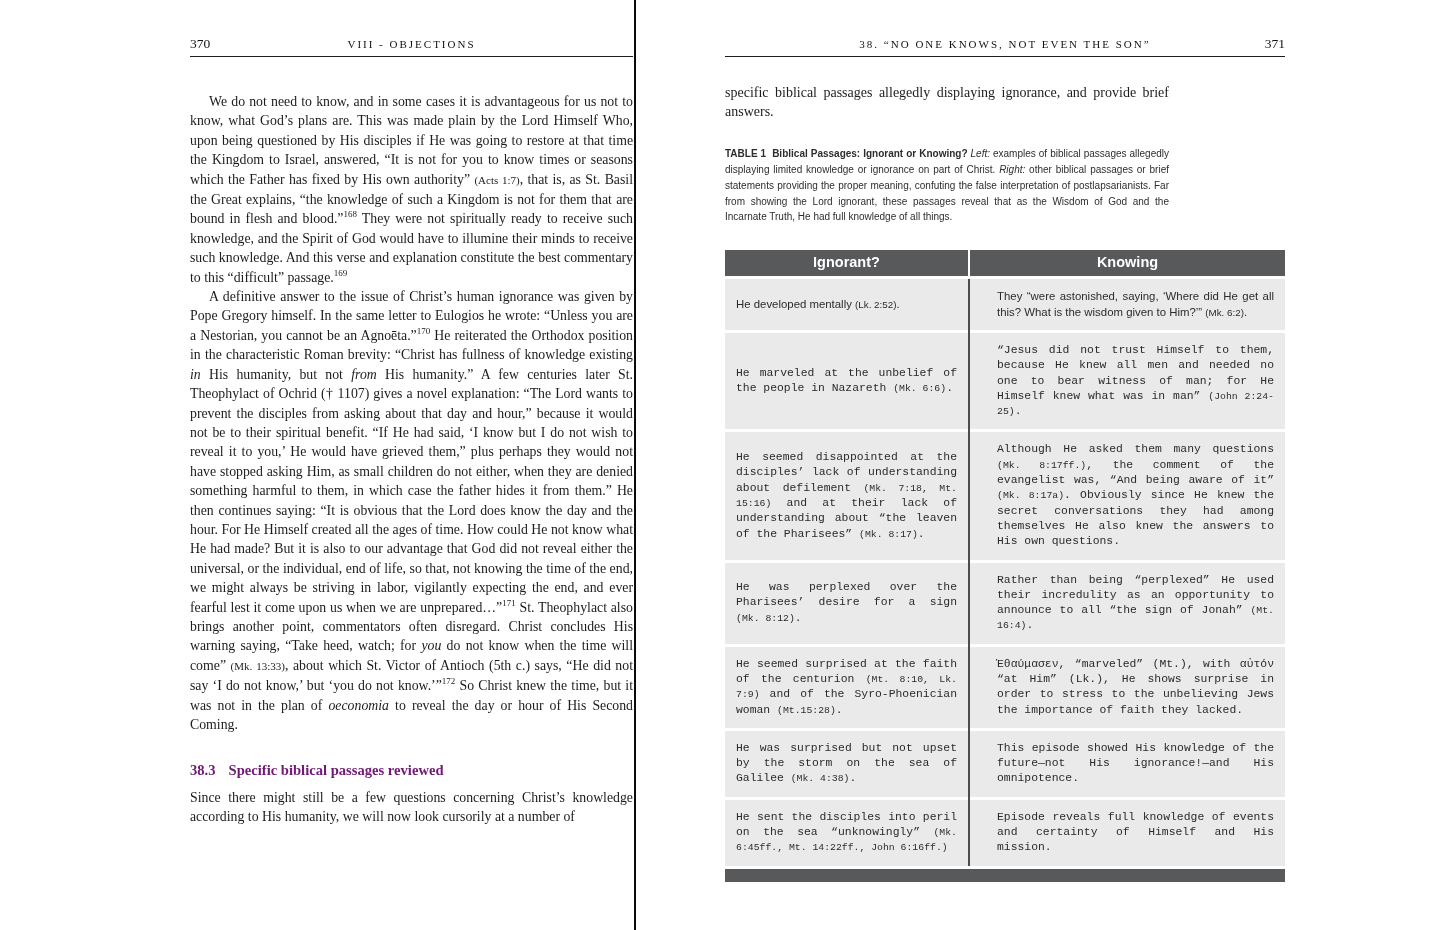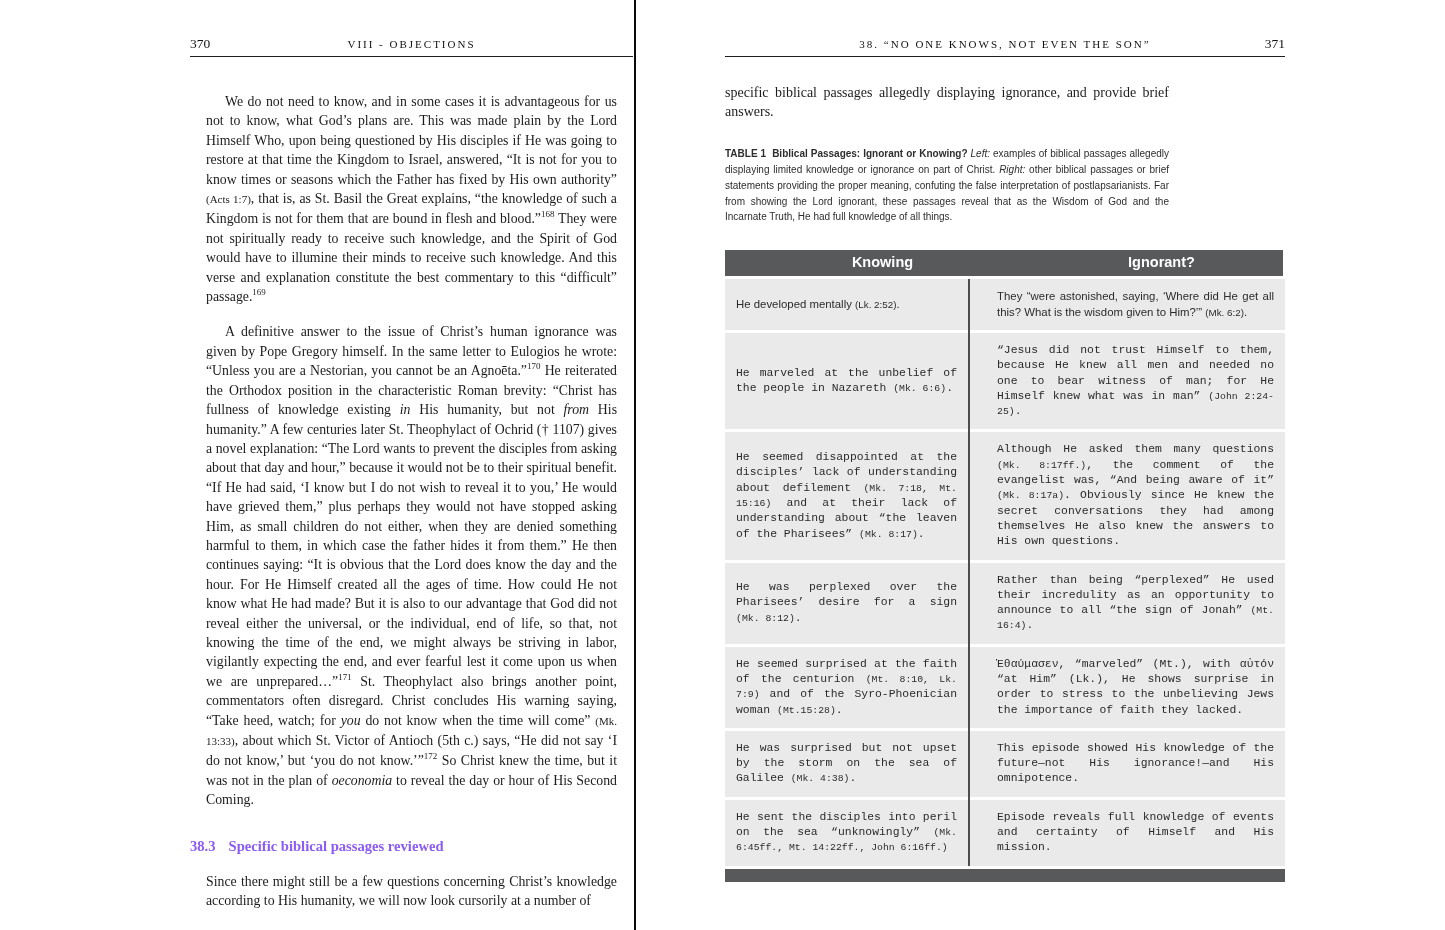--- a/index.html
+++ b/index.html
@@ -25,27 +25,27 @@
   }
   .running-title {
     text-align: center; font-size: 11px; letter-spacing: 2px;
     color: #111; padding-top: 2px;
   }
   .pagenum { position: absolute; top: 0; font-size: 13.5px; color: #111; }
   .pagenum-left { left: 0; }
   .pagenum-right { right: 0; }
 
   .body-text { margin-top: 35px; font-size: 13.8px; line-height: 19.4px; text-align: justify; }
-  .body-text p { margin: 16px; }
+  .body-text p { margin: 0; }
   p.indent { text-indent: 19px; }
   .ref { font-size: 11px; }
   sup { font-size: 9px; line-height: 0; }
 
   h2.section-heading {
-    margin: 27px 0 7px 0; font-size: 14.6px; font-weight: bold; color: #8b5cf6;
+    margin: 27px 0 7px 0; font-size: 14.6px; font-weight: bold; color: #701a75;
     text-align: left;
   }
   h2.section-heading .sec-num { margin-right: 13px; }
 
   .intro-text { margin-top: 26px; font-size: 14px; line-height: 19.4px; text-align: justify; width: 444px; }
   .intro-text p { margin: 0; }
 
   .table-caption {
     margin-top: 24px; width: 444px;
     font-family: "Liberation Sans", "DejaVu Sans", sans-serif;
@@ -113,22 +113,22 @@
       </div>
 
       <div class="intro-text">
         <p>specific biblical passages allegedly displaying ignorance, and provide brief answers.</p>
       </div>
 
       <div class="table-caption"><b>TABLE 1&nbsp;&nbsp;Biblical Passages: Ignorant or Knowing?</b> <i>Left:</i> examples of biblical passages allegedly displaying limited knowledge or ignorance on part of Christ. <i>Right:</i> other biblical passages or brief statements providing the proper meaning, confuting the false interpretation of postlapsarianists. Far from showing the Lord ignorant, these passages reveal that as the Wisdom of God and the Incarnate Truth, He had full knowledge of all things.</div>
 
       <div class="btable">
         <div class="thead">
+          <div class="th th-left">Ignorant?</div>
           <div class="th th-right">Knowing</div>
-          <div class="th th-left">Ignorant?</div>
         </div>
         <div class="tbody">
           <div class="col-divider"></div>
 
           <div class="trow">
             <div class="td td-left">He developed mentally <span class="ref">(Lk. 2:52)</span>.</div>
             <div class="td td-right">They “were astonished, saying, ‘Where did He get all this? What is the wisdom given to Him?’” <span class="ref">(Mk. 6:2)</span>.</div>
           </div>
           <div class="trow">
             <div class="td td-left">He marveled at the unbelief of the people in Nazareth <span class="ref">(Mk. 6:6)</span>.</div>

